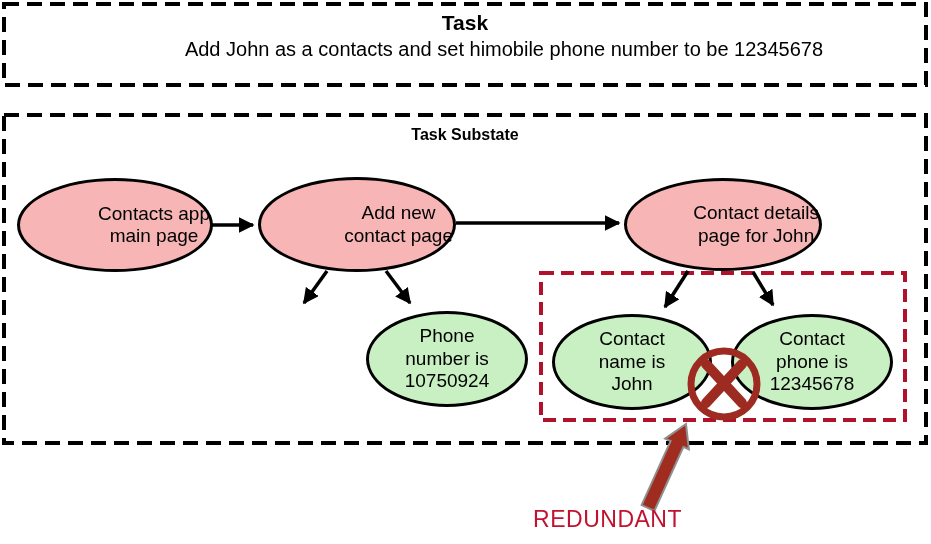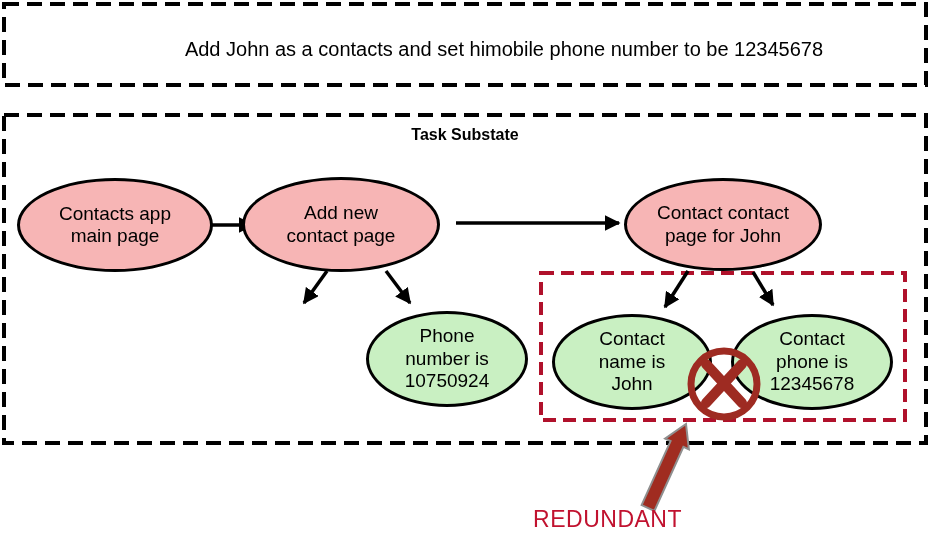--- a/index.html
+++ b/index.html
@@ -35,21 +35,21 @@
     position:absolute;
     border:3px solid var(--node-border,#000);
     border-radius:50%;
     display:flex;align-items:center;justify-content:center;
     text-align:center;
     font-size:19px;line-height:1.18;
     white-space:pre-line;
     box-sizing:border-box;
     z-index:1;
   }
-  .node.page{background:var(--page-node,#f7b5b5);}
+  .node.page{background:var(--page-node,#f7b5b5);justify-content:flex-end;}
   .node.state{background:var(--state-node,#c9f0c2);}
 
   .box-title{
     position:absolute;left:2px;width:926px;
     text-align:center;font-weight:bold;
     z-index:2;
   }
   #task-title{top:11px;font-size:21px;}
   #task-desc{
     position:absolute;left:2px;top:38px;width:926px;
@@ -82,33 +82,34 @@
     <rect class="dashed-red" x="541" y="273" width="364" height="147"></rect>
 
     <line class="edge" x1="211" y1="225" x2="253" y2="225" marker-end="url(#arrowhead)"></line>
     <line class="edge" x1="456" y1="223" x2="619" y2="223" marker-end="url(#arrowhead)"></line>
     <line class="edge" x1="327" y1="271" x2="304" y2="303" marker-end="url(#arrowhead)"></line>
     <line class="edge" x1="386" y1="271" x2="410" y2="303" marker-end="url(#arrowhead)"></line>
     <line class="edge" x1="688" y1="271" x2="665" y2="307" marker-end="url(#arrowhead)"></line>
     <line class="edge" x1="753" y1="272" x2="773" y2="305" marker-end="url(#arrowhead)"></line>
   </svg>
 
+  <div class="box-title" id="task-title">Task</div>
   <div id="task-desc">Add John as a contacts and set himobile phone number to be 12345678</div>
   <div class="box-title" id="substate-title">Task Substate</div>
 
   <div class="node page" style="left:17px;top:178px;width:196px;height:94px">
     <span>Contacts app
 main page</span>
   </div>
-  <div class="node page" style="left:242px;top:177px;width:198px;height:95px">
+  <div class="node page" style="left:258px;top:177px;width:198px;height:95px">
     <span>Add new
 contact page</span>
   </div>
   <div class="node page" style="left:624px;top:178px;width:198px;height:93px">
-    <span>Contact contact
+    <span>Contact details
 page for John</span>
   </div>
   <div class="node state" style="left:366px;top:311px;width:162px;height:96px">
     <span>Phone
 number is
 10750924</span>
   </div>
   <div class="node state" style="left:552px;top:314px;width:160px;height:96px">
     <span>Contact
 name is

